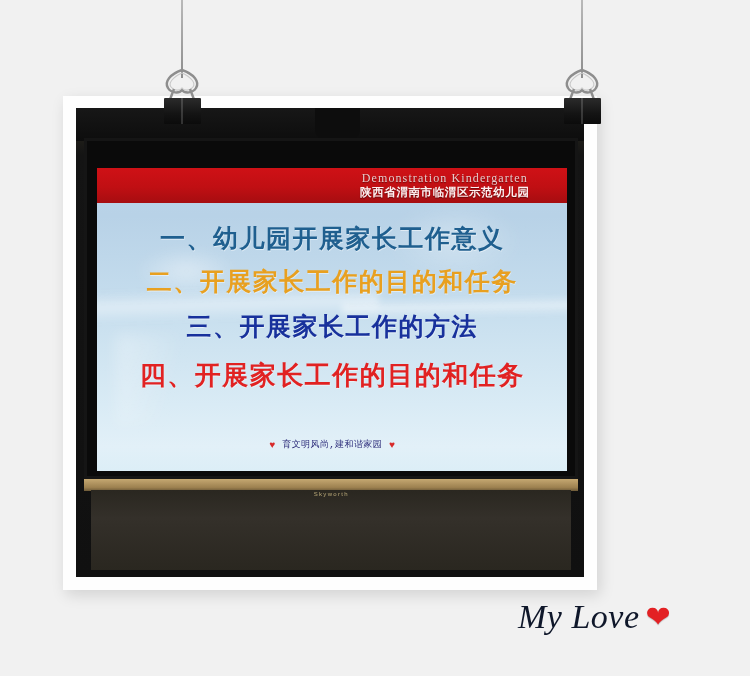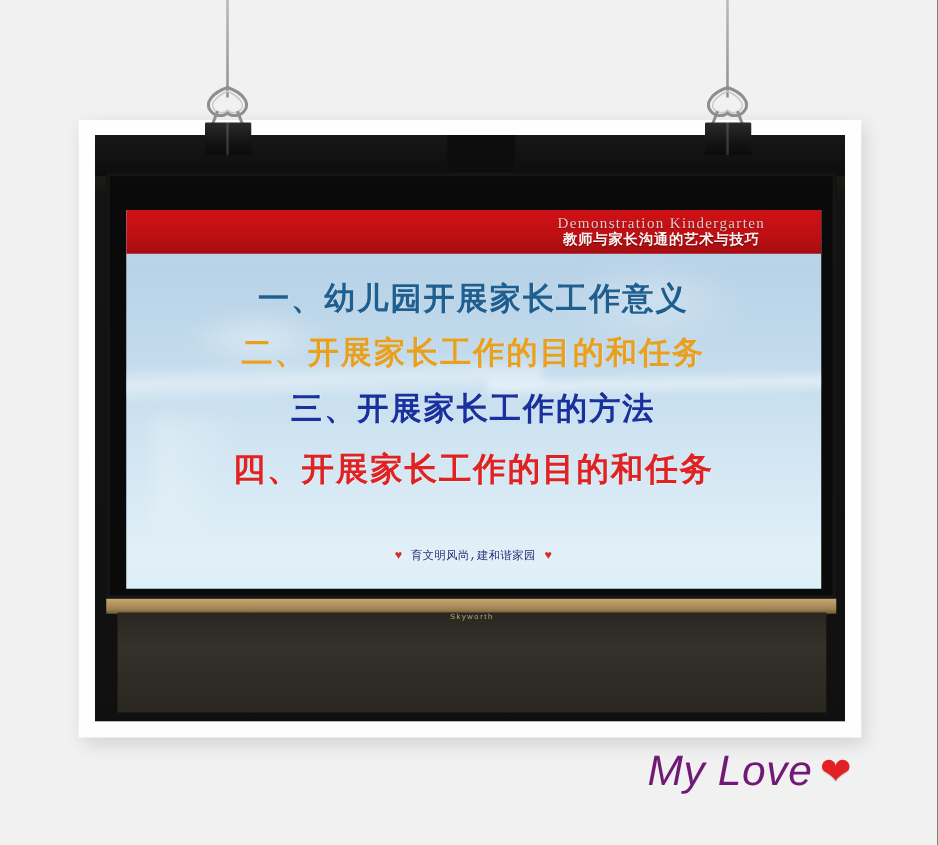--- a/index.html
+++ b/index.html
@@ -58,21 +58,21 @@
     width: 2px;
     height: 100%;
     background: rgba(255,255,255,0.16);
   }
 
   
   .photo-frame {
     position: absolute;
     left: 63px;
     top: 96px;
-    width: 626px;
+    width: 534px;
     height: 494px;
     background: #fefefe;
     box-shadow: 3px 5px 14px rgba(0,0,0,0.13);
     z-index: 3;
   }
 
   .photo-inner {
     position: absolute;
     left: 13px;
     top: 12px;
@@ -296,24 +296,24 @@
   .signature {
     position: absolute;
     left: 518px;
     top: 598px;
     display: flex;
     align-items: center;
     gap: 6px;
     z-index: 6;
   }
   .sig-text {
-    font-family: Liberation Sans, sans-serif;
+    font-family: Liberation Serif, serif;
     font-style: italic;
     font-size: 34px;
-    color: #701a75;
+    color: #0f172a;
     letter-spacing: 0.5px;
   }
   .sig-heart {
     font-size: 30px;
     color: #e32124;
     line-height: 1;
     text-shadow: 0 1px 1px rgba(0,0,0,0.2);
   }
 </style>
 </head>
@@ -347,21 +347,21 @@
     <div class="tv-outer">
       <div class="tv-darkband"></div>
       <div class="tv-bump"></div>
 
       <div class="tv-bezel">
         <div class="screen">
 
           <div class="banner">
             <div class="banner-text">
               <div class="banner-en">Demonstration  Kindergarten</div>
-              <div class="banner-cn">教师与家长沟通的艺术与技巧</div>
+              <div class="banner-cn">陕西省渭南市临渭区示范幼儿园</div>
             </div>
           </div>
 
           <div class="slide-body">
             <div class="slide-line line-1">一、幼儿园开展家长工作意义</div>
             <div class="slide-line line-2">二、开展家长工作的目的和任务</div>
             <div class="slide-line line-3">三、开展家长工作的方法</div>
             <div class="slide-line line-4">四、开展家长工作的目的和任务</div>
 
             <div class="slide-footer">

